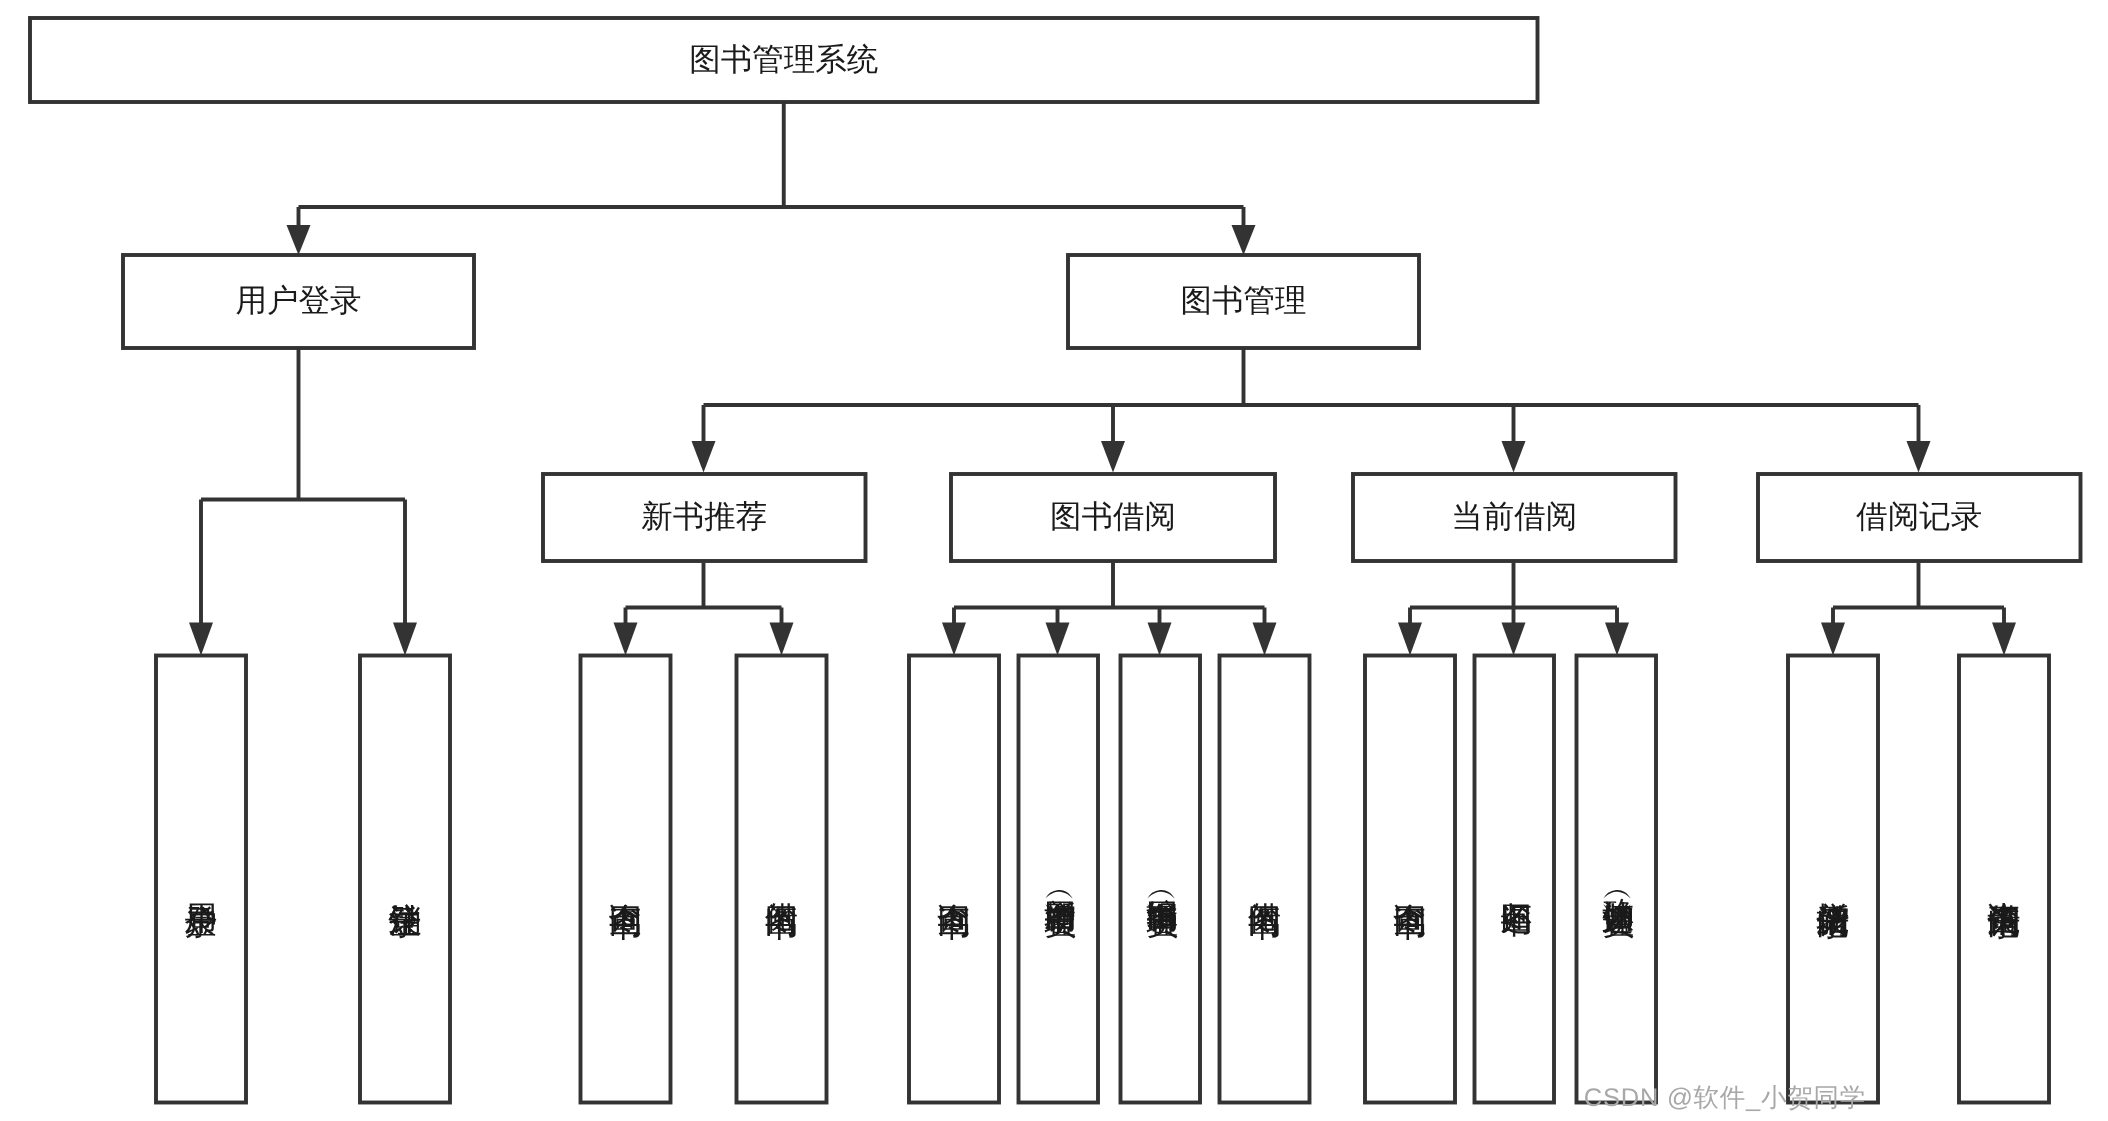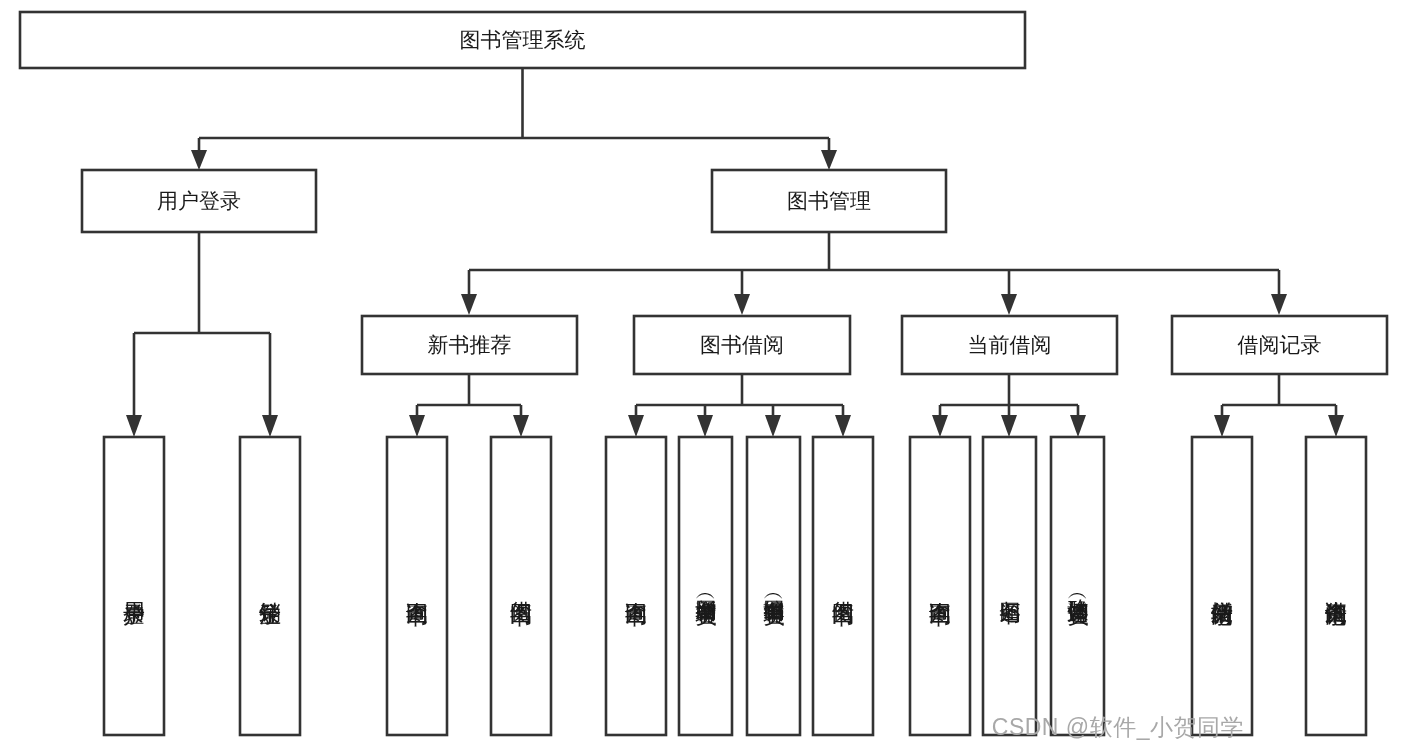--- a/index.html
+++ b/index.html
@@ -60,21 +60,21 @@
     letter-spacing: 1px;
     color: #1a1a1a;
     pointer-events: none;
     white-space: nowrap;
   }
   .watermark {
     position: absolute;
     right: 12px;
     bottom: 4px;
     font-family: "Liberation Sans", "DejaVu Sans", sans-serif;
-    font-size: 23px;
+    font-size: 17px;
     color: #a8a8a8;
     letter-spacing: 0.5px;
     user-select: none;
   }
 </style>
 </head>
 <body>
 
 <div id="diagram-root">
 

